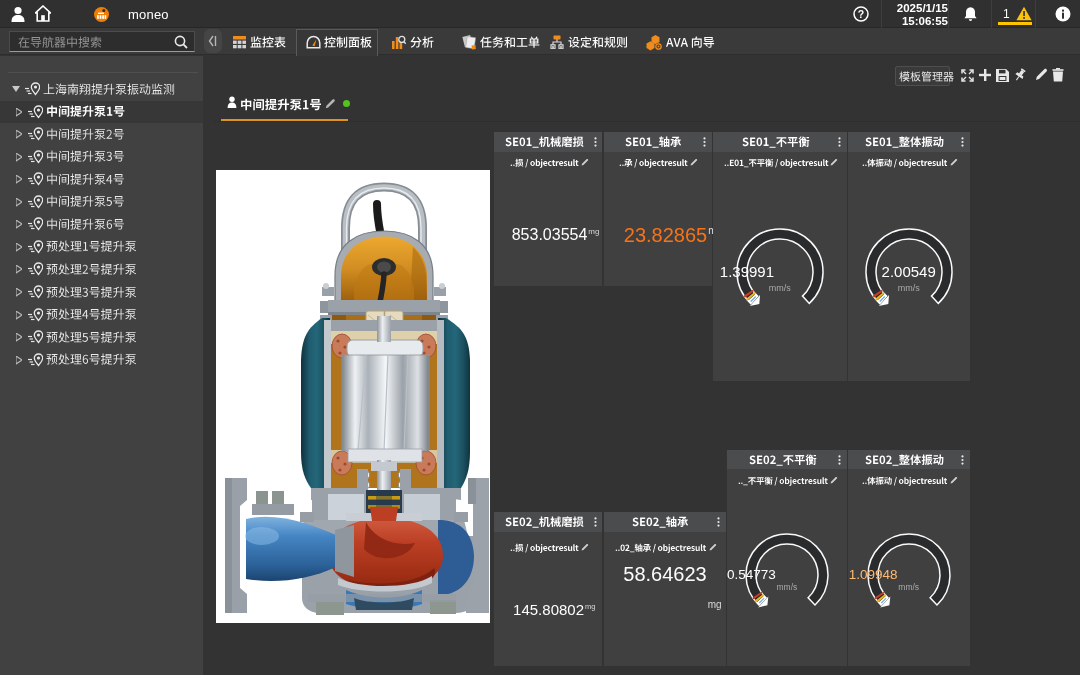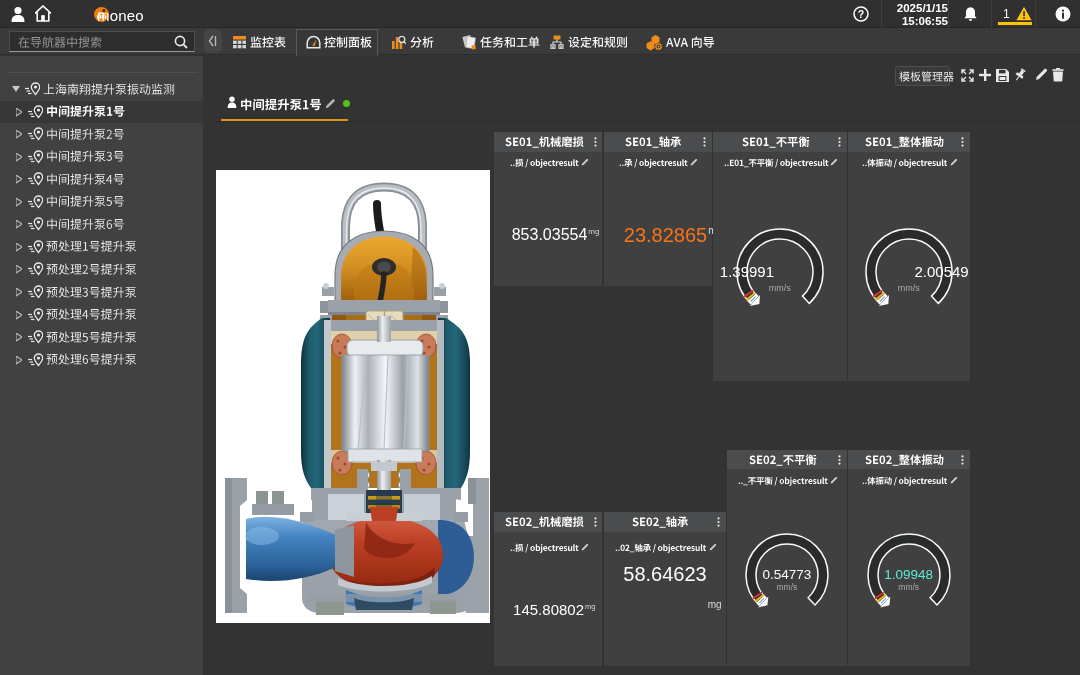--- a/index.html
+++ b/index.html
@@ -18,21 +18,21 @@
   </svg>
 <svg style="position:absolute;left:94px;top:7px;" width="15" height="15" viewBox="0 0 15 15">
     <circle cx="7.5" cy="7.5" r="7.5" fill="#f07d05"></circle>
     <rect x="3" y="8.2" width="1.8" height="3.6" fill="#fff"></rect>
     <rect x="5.6" y="8.2" width="1.8" height="3.6" fill="#fff"></rect>
     <rect x="8.2" y="8.2" width="1.8" height="3.6" fill="#fff"></rect>
     <rect x="10.6" y="8.2" width="1.6" height="3.6" fill="#fff"></rect>
     <rect x="4" y="5.6" width="6" height="1.4" fill="#fff"></rect>
     <circle cx="9.8" cy="3.4" r="1.5" fill="#2f2f2f"></circle>
   </svg>
-<div style="position:absolute;left:97px;top:7px;font-size:15px;color:#fff;letter-spacing:.2px">moneo</div>
+<div style="position:absolute;left:128px;top:7px;font-size:13px;color:#fff;letter-spacing:.2px">moneo</div>
 <svg style="position:absolute;left:853px;top:6px;" width="16" height="16" viewBox="0 0 16 16">
     <circle cx="8" cy="8" r="7" fill="none" stroke="#fff" stroke-width="1.5"></circle>
     <text x="8" y="11.6" font-size="10.5" font-weight="bold" fill="#fff" text-anchor="middle" font-family="Liberation Sans">?</text>
   </svg>
 <div style="position:absolute;left:880px;top:2px;width:68px;height:26px;font-size:11.5px;font-weight:bold;color:#fff;text-align:right;line-height:13px">2025/1/15<br>15:06:55</div>
 <svg style="position:absolute;left:963px;top:6px;" width="15" height="16" viewBox="0 0 15 16">
     <path d="M7.5 1.2 C10.4 1.2 12 3.4 12 6 L12 10 L13.6 12.2 L1.4 12.2 L3 10 L3 6 C3 3.4 4.6 1.2 7.5 1.2 Z" fill="#fff"></path>
     <path d="M5.8 13.2 a1.7 1.7 0 0 0 3.4 0 Z" fill="#fff"></path>
   </svg>
 <div style="position:absolute;left:1003px;top:7px;font-size:12px;color:#fff">1</div>
@@ -646,21 +646,21 @@
     <path d="M0.6 7.4 L1 5.7 L5.5 1.2 C5.9 0.8 6.5 0.8 6.9 1.2 C7.3 1.6 7.3 2.2 6.9 2.6 L2.4 7.1 L0.6 7.4 Z" fill="#cfcfcf"></path>
   </svg>
 <svg style="position:absolute;left:856.7px;top:220px" width="104" height="104" viewBox="856.7 220 104 104">
     <path d="M879.4 303.4 A43.0 43.0 0 1 1 938.0 303.4 L931.2 296.1 A33.0 33.0 0 1 0 886.2 296.1 Z" fill="#2a2b2c" stroke="#fafafa" stroke-width="1.5"></path>
     <path d="M879.5 304.2 A43.5 43.5 0 0 1 876.4 301.1 L884.5 293.7 A32.5 32.5 0 0 0 886.9 296.1 Z" fill="#ffffff"></path>
     <path d="M878.6 306.1 L888.0 303.9 L888.7 295.0 Z" fill="#ffffff"></path>
     <path d="M880.0 302.0 A41.5 41.5 0 0 1 879.0 301.0 L884.1 296.1 A34.5 34.5 0 0 0 884.8 296.9 Z" fill="#6fa8dc"></path>
     <path d="M876.1 300.8 A43.5 43.5 0 0 1 874.5 298.9 L883.2 292.1 A32.5 32.5 0 0 0 884.4 293.5 Z" fill="#e8b61e"></path>
     <path d="M873.7 297.8 A43.5 43.5 0 0 1 872.3 295.8 L881.5 289.8 A32.5 32.5 0 0 0 882.5 291.3 Z" fill="#cd3a28"></path>
   </svg>
-<div style="position:absolute;left:848.7px;top:263.7px;width:120px;text-align:right;font-size:15px;color:#fff;line-height:15px">2.00549</div>
+<div style="position:absolute;left:848.7px;top:263.7px;width:120px;text-align:center;font-size:15px;color:#fff;line-height:15px">2.00549</div>
 <div style="position:absolute;left:868.7px;top:283.4px;width:80px;text-align:center;font-size:9px;color:#a9a9a9">mm/s</div>
 <div style="position:absolute;left:727px;top:449.5px;width:119.5px;height:216px;background:#404041"></div>
 <div style="position:absolute;left:727px;top:449.5px;width:119.5px;height:19.5px;background:#4b4c4e"></div>
 <svg style="position:absolute;left:748.9px;top:451.8px;overflow:visible" width="70" height="15">
     <path transform="translate(0,11.98)" d="M3.5 0.2C5.5 0.2 6.6 -1 6.6 -2.4C6.6 -3.6 5.9 -4.2 4.9 -4.7L3.8 -5.1C3.1 -5.4 2.5 -5.6 2.5 -6.2C2.5 -6.8 3 -7.1 3.7 -7.1C4.4 -7.1 5 -6.8 5.5 -6.4L6.3 -7.4C5.7 -8.1 4.7 -8.5 3.7 -8.5C2 -8.5 0.8 -7.5 0.8 -6.1C0.8 -4.9 1.7 -4.2 2.5 -3.9L3.6 -3.4C4.4 -3.1 4.9 -2.9 4.9 -2.2C4.9 -1.7 4.4 -1.3 3.6 -1.3C2.8 -1.3 2 -1.7 1.4 -2.2L0.5 -1.1C1.3 -0.3 2.4 0.2 3.5 0.2Z M8.1 0H13.3V-1.4H9.8V-3.6H12.7V-5H9.8V-7H13.2V-8.4H8.1Z M17.3 0.2C19 0.2 20.2 -1.3 20.2 -4.2C20.2 -7.1 19 -8.5 17.3 -8.5C15.6 -8.5 14.5 -7.1 14.5 -4.2C14.5 -1.3 15.6 0.2 17.3 0.2ZM17.3 -1.1C16.6 -1.1 16.1 -1.9 16.1 -4.2C16.1 -6.6 16.6 -7.2 17.3 -7.2C18.1 -7.2 18.6 -6.6 18.6 -4.2C18.6 -1.9 18.1 -1.1 17.3 -1.1Z M21.2 0H26.8V-1.4H25C24.6 -1.4 24 -1.4 23.6 -1.3C25.1 -2.8 26.4 -4.4 26.4 -5.9C26.4 -7.5 25.3 -8.5 23.7 -8.5C22.6 -8.5 21.8 -8.1 21.1 -7.2L22 -6.4C22.4 -6.8 22.9 -7.2 23.5 -7.2C24.3 -7.2 24.8 -6.7 24.8 -5.9C24.8 -4.6 23.4 -3 21.2 -1Z M27.5 1.8H33.6V0.8H27.5Z M34.5 -8.8V-7.5H39C38 -5.7 36.2 -4 34.1 -3C34.4 -2.7 34.8 -2.1 35.1 -1.8C36.4 -2.5 37.6 -3.4 38.7 -4.6V1H40.1V-4.9C41.4 -4 42.9 -2.7 43.6 -1.8L44.8 -2.9C43.9 -3.8 42.2 -5.1 41 -5.9L40.1 -5.2V-6.4C40.4 -6.7 40.6 -7.1 40.8 -7.5H44.3V-8.8Z M46.8 -6.8C47.2 -6.1 47.6 -5.1 47.7 -4.5L49 -4.9C48.9 -5.5 48.5 -6.5 48.1 -7.2ZM53.3 -7.2C53.1 -6.5 52.7 -5.5 52.3 -4.8L53.5 -4.5C53.9 -5.1 54.3 -6 54.7 -6.9ZM45.6 -4.1V-2.7H50V1H51.4V-2.7H55.9V-4.1H51.4V-7.6H55.2V-8.9H46.2V-7.6H50V-4.1Z M58.4 -9.6C58.1 -8.9 57.3 -8 56.6 -7.4C56.8 -7.2 57.1 -6.7 57.3 -6.4C58.1 -7.1 59 -8.2 59.7 -9.2ZM64.6 -8.9V-7.7H67V-8.9ZM61.4 -2.9 61.4 -2.5H59.6V-1.4H61.2C60.9 -0.7 60.4 -0.3 59.4 0C59.7 0.3 60 0.7 60.1 1C61.1 0.6 61.7 0.1 62.1 -0.6C62.6 -0.2 63.1 0.3 63.4 0.6L64.2 -0.2C63.9 -0.5 63.4 -1 62.9 -1.4H64.4V-2.5H62.6L62.6 -2.9ZM61.3 -7.7H62.3C62.2 -7.4 62.1 -7.2 62 -7H60.9C61.1 -7.2 61.2 -7.4 61.3 -7.7ZM58.6 -7.2C58.1 -6.1 57.3 -4.9 56.5 -4.2C56.7 -3.9 57.1 -3.3 57.2 -3C57.4 -3.2 57.6 -3.4 57.8 -3.6V1H59V-5.4C59.2 -5.7 59.4 -6 59.5 -6.2C59.6 -6.1 59.8 -6 59.9 -5.9V-3.1H64.2V-7H63.2C63.4 -7.4 63.7 -7.9 63.8 -8.3L63 -8.8L62.9 -8.7H61.7L61.9 -9.3L60.7 -9.5C60.5 -8.7 60.1 -7.7 59.4 -6.9ZM60.9 -4.6H61.6V-4H60.9ZM62.5 -4.6H63.2V-4H62.5ZM60.9 -6H61.6V-5.4H60.9ZM62.5 -6H63.2V-5.4H62.5ZM64.4 -6.1V-4.9H65.3V-0.4C65.3 -0.3 65.3 -0.2 65.2 -0.2C65 -0.2 64.7 -0.2 64.3 -0.2C64.5 0.1 64.6 0.6 64.6 1C65.3 1 65.7 0.9 66.1 0.7C66.4 0.5 66.5 0.2 66.5 -0.4V-4.9H67.3V-6.1Z" fill="#ffffff"></path>
   </svg>
 <svg style="position:absolute;left:838.0px;top:454.5px" width="3" height="10">
     <g fill="#e8e8e8">
       <circle cx="1.5" cy="1.4" r="1.1"></circle>
       <circle cx="1.5" cy="5" r="1.1"></circle>
@@ -674,21 +674,21 @@
     <path d="M0.6 7.4 L1 5.7 L5.5 1.2 C5.9 0.8 6.5 0.8 6.9 1.2 C7.3 1.6 7.3 2.2 6.9 2.6 L2.4 7.1 L0.6 7.4 Z" fill="#cfcfcf"></path>
   </svg>
 <svg style="position:absolute;left:736.9px;top:525px" width="100" height="100" viewBox="736.9 525 100 100">
     <path d="M758.9 605.0 A41.0 41.0 0 1 1 814.9 605.0 L808.0 597.7 A31.0 31.0 0 1 0 765.8 597.7 Z" fill="#2a2b2c" stroke="#fafafa" stroke-width="1.5"></path>
     <path d="M759.0 605.7 A41.5 41.5 0 0 1 756.1 602.8 L764.2 595.4 A30.5 30.5 0 0 0 766.4 597.6 Z" fill="#ffffff"></path>
     <path d="M758.1 607.6 L767.3 605.2 L768.2 596.5 Z" fill="#ffffff"></path>
     <path d="M759.6 603.5 A39.5 39.5 0 0 1 758.7 602.6 L763.7 597.7 A32.5 32.5 0 0 0 764.4 598.5 Z" fill="#6fa8dc"></path>
     <path d="M755.8 602.5 A41.5 41.5 0 0 1 754.3 600.7 L762.9 593.9 A30.5 30.5 0 0 0 764.1 595.2 Z" fill="#e8b61e"></path>
     <path d="M753.5 599.6 A41.5 41.5 0 0 1 752.2 597.7 L761.4 591.7 A30.5 30.5 0 0 0 762.4 593.1 Z" fill="#cd3a28"></path>
   </svg>
-<div style="position:absolute;left:726.9px;top:567.6px;width:120px;text-align:center;font-size:13.5px;color:#fff;line-height:13.5px">0.54773</div>
+<div style="position:absolute;left:726.9px;top:567.6px;width:120px;text-align:left;font-size:13.5px;color:#fff;line-height:13.5px">0.54773</div>
 <div style="position:absolute;left:746.9px;top:582.2px;width:80px;text-align:center;font-size:8.5px;color:#a9a9a9">mm/s</div>
 <div style="position:absolute;left:848px;top:449.5px;width:121.5px;height:216px;background:#404041"></div>
 <div style="position:absolute;left:848px;top:449.5px;width:121.5px;height:19.5px;background:#4b4c4e"></div>
 <svg style="position:absolute;left:865.3px;top:451.8px;overflow:visible" width="81" height="15">
     <path transform="translate(0,11.98)" d="M3.5 0.2C5.5 0.2 6.6 -1 6.6 -2.4C6.6 -3.6 5.9 -4.2 4.9 -4.7L3.8 -5.1C3.1 -5.4 2.5 -5.6 2.5 -6.2C2.5 -6.8 3 -7.1 3.7 -7.1C4.4 -7.1 5 -6.8 5.5 -6.4L6.3 -7.4C5.7 -8.1 4.7 -8.5 3.7 -8.5C2 -8.5 0.8 -7.5 0.8 -6.1C0.8 -4.9 1.7 -4.2 2.5 -3.9L3.6 -3.4C4.4 -3.1 4.9 -2.9 4.9 -2.2C4.9 -1.7 4.4 -1.3 3.6 -1.3C2.8 -1.3 2 -1.7 1.4 -2.2L0.5 -1.1C1.3 -0.3 2.4 0.2 3.5 0.2Z M8.1 0H13.3V-1.4H9.8V-3.6H12.7V-5H9.8V-7H13.2V-8.4H8.1Z M17.3 0.2C19 0.2 20.2 -1.3 20.2 -4.2C20.2 -7.1 19 -8.5 17.3 -8.5C15.6 -8.5 14.5 -7.1 14.5 -4.2C14.5 -1.3 15.6 0.2 17.3 0.2ZM17.3 -1.1C16.6 -1.1 16.1 -1.9 16.1 -4.2C16.1 -6.6 16.6 -7.2 17.3 -7.2C18.1 -7.2 18.6 -6.6 18.6 -4.2C18.6 -1.9 18.1 -1.1 17.3 -1.1Z M21.2 0H26.8V-1.4H25C24.6 -1.4 24 -1.4 23.6 -1.3C25.1 -2.8 26.4 -4.4 26.4 -5.9C26.4 -7.5 25.3 -8.5 23.7 -8.5C22.6 -8.5 21.8 -8.1 21.1 -7.2L22 -6.4C22.4 -6.8 22.9 -7.2 23.5 -7.2C24.3 -7.2 24.8 -6.7 24.8 -5.9C24.8 -4.6 23.4 -3 21.2 -1Z M27.5 1.8H33.6V0.8H27.5Z M35.9 -2.1V-0.4H34.2V0.7H44.6V-0.4H40V-0.9H43V-2H40V-2.5H43.9V-3.6H34.9V-2.5H38.7V-0.4H37.2V-2.1ZM40.8 -9.6C40.5 -8.6 40 -7.7 39.4 -7.1V-7.7H37.6V-8.1H39.5V-9.1H37.6V-9.6H36.4V-9.1H34.3V-8.1H36.4V-7.7H34.6V-5.6H35.9C35.4 -5.1 34.7 -4.7 34.1 -4.5C34.3 -4.3 34.7 -3.9 34.8 -3.6C35.4 -3.9 35.9 -4.3 36.4 -4.7V-3.8H37.6V-5C38 -4.7 38.5 -4.4 38.8 -4.1L39.3 -4.9C39.1 -5.1 38.7 -5.4 38.3 -5.6H39.4V-6.7C39.6 -6.5 39.9 -6.1 40.1 -6C40.2 -6.1 40.4 -6.3 40.6 -6.5C40.7 -6.2 41 -5.8 41.2 -5.5C40.7 -5.1 40.1 -4.8 39.3 -4.6C39.5 -4.4 39.9 -3.9 40 -3.6C40.8 -3.9 41.5 -4.2 42 -4.7C42.6 -4.2 43.2 -3.8 44 -3.6C44.2 -3.9 44.5 -4.4 44.7 -4.6C44 -4.8 43.4 -5.1 42.8 -5.5C43.2 -6 43.6 -6.6 43.8 -7.4H44.5V-8.4H41.7C41.8 -8.7 41.9 -9 42 -9.3ZM35.6 -6.9H36.4V-6.4H35.6ZM37.6 -6.9H38.3V-6.4H37.6ZM37.6 -5.6H37.9L37.6 -5.2ZM42.5 -7.4C42.4 -7 42.2 -6.6 42 -6.3C41.7 -6.6 41.4 -7 41.2 -7.4Z M47.6 -9.6C47 -8 46.1 -6.3 45.2 -5.3C45.4 -5 45.8 -4.2 45.9 -3.9C46.2 -4.2 46.4 -4.5 46.6 -4.8V1H47.9V-7C48.3 -7.7 48.6 -8.4 48.8 -9.2ZM48.6 -7.6V-6.3H50.8C50.2 -4.5 49.1 -2.7 48 -1.7C48.3 -1.4 48.7 -1 48.9 -0.7C49.3 -1 49.6 -1.4 49.9 -1.9V-0.9H51.4V0.9H52.8V-0.9H54.3V-1.9C54.6 -1.4 54.9 -1 55.2 -0.7C55.4 -1 55.9 -1.5 56.2 -1.7C55.1 -2.8 54.1 -4.5 53.4 -6.3H55.9V-7.6H52.8V-9.5H51.4V-7.6ZM51.4 -2.1H50.1C50.6 -2.9 51.1 -3.9 51.4 -5ZM52.8 -2.1V-5.1C53.1 -4 53.6 -3 54.1 -2.1Z M62.5 -7.3V-6.1H66.7V-7.3ZM62.7 1C62.9 0.8 63.2 0.6 65 -0.1C65 -0.4 64.9 -0.9 64.9 -1.2L63.7 -0.8V-4.3H64.1C64.5 -2.2 65.2 -0.3 66.5 0.8C66.7 0.4 67.1 -0 67.4 -0.3C66.7 -0.7 66.3 -1.4 65.9 -2.1C66.3 -2.4 66.8 -2.8 67.3 -3.2L66.4 -4C66.1 -3.7 65.8 -3.4 65.5 -3.1C65.3 -3.5 65.2 -3.9 65.1 -4.3H67.2V-5.4H62V-8H67.1V-9.2H60.7V-4.3C60.7 -2.8 60.7 -0.9 59.9 0.4C60.2 0.5 60.8 0.9 61.1 1.1C61.9 -0.3 62 -2.6 62 -4.3H62.5V-1C62.5 -0.5 62.2 -0.1 62 0.1C62.2 0.3 62.5 0.8 62.7 1ZM58 -9.6V-7.5H56.8V-6.2H58V-4.1L56.6 -3.8L56.9 -2.5L58 -2.8V-0.5C58 -0.4 57.9 -0.3 57.8 -0.3C57.7 -0.3 57.3 -0.3 57 -0.3C57.2 0 57.3 0.6 57.4 0.9C58 0.9 58.5 0.9 58.9 0.7C59.2 0.5 59.3 0.1 59.3 -0.5V-3.2L60.4 -3.5L60.3 -4.7L59.3 -4.5V-6.2H60.3V-7.5H59.3V-9.6Z M68.6 -8.7V-7.5H73V-8.7ZM68.7 -0.2 68.7 -0.2V-0.2C69 -0.4 69.5 -0.6 72.3 -1.3L72.4 -0.8L73.5 -1.1C73.3 -0.7 73 -0.4 72.6 -0C73 0.2 73.4 0.7 73.7 1C75.3 -0.6 75.7 -3 75.9 -5.8H77.1C77 -2.3 76.8 -0.9 76.6 -0.6C76.5 -0.5 76.4 -0.4 76.2 -0.4C75.9 -0.4 75.5 -0.4 74.9 -0.5C75.1 -0.1 75.3 0.5 75.3 0.9C75.9 0.9 76.5 0.9 76.8 0.8C77.2 0.7 77.5 0.6 77.8 0.2C78.2 -0.3 78.3 -1.9 78.4 -6.5C78.4 -6.7 78.4 -7.1 78.4 -7.1H75.9L76 -9.4H74.6L74.6 -7.1H73.3V-5.8H74.6C74.5 -4 74.2 -2.5 73.6 -1.3C73.4 -2 72.9 -3.2 72.5 -4.1L71.4 -3.9C71.6 -3.4 71.8 -2.9 71.9 -2.5L70 -2C70.4 -2.9 70.7 -3.9 71 -4.9H73.2V-6.1H68.2V-4.9H69.6C69.3 -3.7 68.9 -2.5 68.8 -2.2C68.6 -1.8 68.5 -1.5 68.2 -1.4C68.4 -1.1 68.6 -0.5 68.7 -0.2Z" fill="#ffffff"></path>
   </svg>
 <svg style="position:absolute;left:961.0px;top:454.5px" width="3" height="10">
     <g fill="#e8e8e8">
       <circle cx="1.5" cy="1.4" r="1.1"></circle>
       <circle cx="1.5" cy="5" r="1.1"></circle>
@@ -702,21 +702,21 @@
     <path d="M0.6 7.4 L1 5.7 L5.5 1.2 C5.9 0.8 6.5 0.8 6.9 1.2 C7.3 1.6 7.3 2.2 6.9 2.6 L2.4 7.1 L0.6 7.4 Z" fill="#cfcfcf"></path>
   </svg>
 <svg style="position:absolute;left:858.7px;top:525px" width="100" height="100" viewBox="858.7 525 100 100">
     <path d="M880.7 605.0 A41.0 41.0 0 1 1 936.7 605.0 L929.8 597.7 A31.0 31.0 0 1 0 887.6 597.7 Z" fill="#2a2b2c" stroke="#fafafa" stroke-width="1.5"></path>
     <path d="M880.8 605.7 A41.5 41.5 0 0 1 877.9 602.8 L886.0 595.4 A30.5 30.5 0 0 0 888.2 597.6 Z" fill="#ffffff"></path>
     <path d="M879.9 607.6 L889.1 605.2 L890.0 596.5 Z" fill="#ffffff"></path>
     <path d="M881.4 603.5 A39.5 39.5 0 0 1 880.5 602.6 L885.5 597.7 A32.5 32.5 0 0 0 886.2 598.5 Z" fill="#6fa8dc"></path>
     <path d="M877.6 602.5 A41.5 41.5 0 0 1 876.1 600.7 L884.7 593.9 A30.5 30.5 0 0 0 885.9 595.2 Z" fill="#e8b61e"></path>
     <path d="M875.3 599.6 A41.5 41.5 0 0 1 874.0 597.7 L883.2 591.7 A30.5 30.5 0 0 0 884.2 593.1 Z" fill="#cd3a28"></path>
   </svg>
-<div style="position:absolute;left:848.7px;top:567.6px;width:120px;text-align:center;font-size:13.5px;color:#5eead4;line-height:13.5px">1.09948</div>
+<div style="position:absolute;left:848.7px;top:567.6px;width:120px;font-size:13.5px;color:#fdba74;line-height:13.5px">1.09948</div>
 <div style="position:absolute;left:868.7px;top:582.2px;width:80px;text-align:center;font-size:8.5px;color:#a9a9a9">mm/s</div>
 <div style="position:absolute;left:494px;top:512px;width:108px;height:153.5px;background:#404041"></div>
 <div style="position:absolute;left:494px;top:512px;width:108px;height:19.5px;background:#4b4c4e"></div>
 <svg style="position:absolute;left:504.5px;top:514.3px;overflow:visible" width="81" height="15">
     <path transform="translate(0,11.98)" d="M3.5 0.2C5.5 0.2 6.6 -1 6.6 -2.4C6.6 -3.6 5.9 -4.2 4.9 -4.7L3.8 -5.1C3.1 -5.4 2.5 -5.6 2.5 -6.2C2.5 -6.8 3 -7.1 3.7 -7.1C4.4 -7.1 5 -6.8 5.5 -6.4L6.3 -7.4C5.7 -8.1 4.7 -8.5 3.7 -8.5C2 -8.5 0.8 -7.5 0.8 -6.1C0.8 -4.9 1.7 -4.2 2.5 -3.9L3.6 -3.4C4.4 -3.1 4.9 -2.9 4.9 -2.2C4.9 -1.7 4.4 -1.3 3.6 -1.3C2.8 -1.3 2 -1.7 1.4 -2.2L0.5 -1.1C1.3 -0.3 2.4 0.2 3.5 0.2Z M8.1 0H13.3V-1.4H9.8V-3.6H12.7V-5H9.8V-7H13.2V-8.4H8.1Z M17.3 0.2C19 0.2 20.2 -1.3 20.2 -4.2C20.2 -7.1 19 -8.5 17.3 -8.5C15.6 -8.5 14.5 -7.1 14.5 -4.2C14.5 -1.3 15.6 0.2 17.3 0.2ZM17.3 -1.1C16.6 -1.1 16.1 -1.9 16.1 -4.2C16.1 -6.6 16.6 -7.2 17.3 -7.2C18.1 -7.2 18.6 -6.6 18.6 -4.2C18.6 -1.9 18.1 -1.1 17.3 -1.1Z M21.2 0H26.8V-1.4H25C24.6 -1.4 24 -1.4 23.6 -1.3C25.1 -2.8 26.4 -4.4 26.4 -5.9C26.4 -7.5 25.3 -8.5 23.7 -8.5C22.6 -8.5 21.8 -8.1 21.1 -7.2L22 -6.4C22.4 -6.8 22.9 -7.2 23.5 -7.2C24.3 -7.2 24.8 -6.7 24.8 -5.9C24.8 -4.6 23.4 -3 21.2 -1Z M27.5 1.8H33.6V0.8H27.5Z M39.3 -8.9V-5.3C39.3 -3.6 39.1 -1.4 37.6 0.1C37.9 0.3 38.5 0.7 38.7 1C40.3 -0.6 40.6 -3.4 40.6 -5.3V-7.7H42V-0.9C42 0.1 42.1 0.4 42.3 0.6C42.5 0.8 42.8 0.9 43.1 0.9C43.3 0.9 43.5 0.9 43.7 0.9C44 0.9 44.2 0.8 44.4 0.7C44.6 0.5 44.7 0.3 44.8 -0C44.8 -0.3 44.9 -1.1 44.9 -1.8C44.6 -1.9 44.2 -2.1 43.9 -2.3C43.9 -1.6 43.9 -1.1 43.9 -0.8C43.9 -0.6 43.9 -0.5 43.8 -0.4C43.8 -0.4 43.7 -0.4 43.7 -0.4C43.6 -0.4 43.5 -0.4 43.5 -0.4C43.4 -0.4 43.4 -0.4 43.4 -0.4C43.3 -0.5 43.3 -0.6 43.3 -0.9V-8.9ZM35.9 -9.6V-7.3H34.3V-6H35.8C35.4 -4.6 34.7 -3.1 34 -2.2C34.2 -1.9 34.5 -1.3 34.6 -0.9C35.1 -1.6 35.6 -2.5 35.9 -3.5V1H37.2V-3.7C37.5 -3.2 37.9 -2.7 38.1 -2.3L38.8 -3.4C38.6 -3.7 37.6 -4.9 37.2 -5.3V-6H38.7V-7.3H37.2V-9.6Z M54 -8.9C54.3 -8.5 54.7 -7.9 54.8 -7.6L55.8 -8.1C55.6 -8.5 55.2 -9 54.9 -9.4ZM54.8 -5.7C54.6 -4.8 54.4 -4 54.1 -3.2C54 -4.1 53.9 -5.2 53.9 -6.4H55.8V-7.6H53.8C53.8 -8.2 53.8 -8.9 53.9 -9.6H52.6L52.6 -7.6H49.3V-6.4H52.7C52.7 -4.5 52.9 -2.8 53.1 -1.5C52.9 -1.1 52.5 -0.8 52.2 -0.5V-3H52.7V-4.2H52.2V-6H51.2V-4.2H50.7V-6H49.7V-4.2H49.1V-3H49.6C49.6 -1.9 49.3 -0.8 48.6 0.1C48.9 0.2 49.3 0.5 49.4 0.7C50.3 -0.3 50.6 -1.7 50.7 -3H51.2V-0.3H52.1C51.8 -0.2 51.6 0 51.4 0.2C51.6 0.3 52.1 0.7 52.3 0.9C52.7 0.6 53.1 0.2 53.5 -0.2C53.8 0.5 54.2 0.9 54.7 0.9C55.5 0.9 55.8 0.5 56 -1.1C55.7 -1.3 55.3 -1.5 55.1 -1.8C55.1 -0.8 55 -0.3 54.8 -0.3C54.7 -0.3 54.5 -0.7 54.4 -1.3C55.1 -2.5 55.6 -3.9 55.9 -5.5ZM46.8 -9.6V-7.4H45.6V-6.1H46.8V-5.9C46.5 -4.6 45.9 -3.1 45.3 -2.2C45.5 -1.9 45.8 -1.3 45.9 -0.9C46.2 -1.4 46.5 -2.1 46.8 -2.9V1H48.1V-4.4C48.3 -4 48.5 -3.7 48.6 -3.4L49.1 -4.2L49.3 -4.4C49.1 -4.6 48.4 -5.6 48.1 -5.9V-6.1H49V-7.4H48.1V-9.6Z M59 -3.8V-2.7H61C60.4 -2 59.4 -1.4 58.4 -1C58.6 -0.8 59 -0.3 59.1 -0C59.6 -0.2 60 -0.5 60.4 -0.7V1H61.7V0.7H65.2V1H66.6V-2H62C62.2 -2.2 62.4 -2.5 62.6 -2.7H67.2V-3.8ZM64.5 -7.4V-6.9H63.2V-6H64.1C63.7 -5.5 63.2 -5.1 62.6 -4.9C62.9 -4.7 63.2 -4.4 63.3 -4.1C63.7 -4.4 64.1 -4.7 64.5 -5.1V-4H65.5V-5.1C65.9 -4.7 66.3 -4.4 66.6 -4.2C66.8 -4.4 67.1 -4.8 67.3 -5C66.9 -5.2 66.3 -5.6 65.9 -6H67.1V-6.9H65.5V-7.4ZM60.5 -7.3V-6.9H59.1V-6H60.2C59.8 -5.5 59.3 -5.1 58.7 -4.9C59 -4.7 59.3 -4.4 59.4 -4.1C59.8 -4.3 60.2 -4.7 60.5 -5V-4H61.6V-5.1C61.9 -4.9 62.2 -4.6 62.3 -4.5L63 -5.3C62.8 -5.4 62.2 -5.7 61.8 -6H62.8V-6.9H61.6V-7.3ZM61.7 -0.3V-1.1H65.2V-0.3ZM61.8 -9.4 61.9 -8.7H57.4V-5.2C57.4 -3.5 57.4 -1.3 56.5 0.3C56.8 0.4 57.4 0.8 57.6 1C58.6 -0.7 58.7 -3.3 58.7 -5.2V-7.5H67.1V-8.7H63.5C63.4 -9 63.3 -9.3 63.1 -9.6Z M73.8 -8.2H76.2V-7.2H73.8ZM72.5 -9.2V-6.2H77.6V-9.2ZM74.4 -3.9V-2.7C74.4 -1.9 74.1 -0.9 71 -0.2C71.3 0.1 71.7 0.6 71.9 1C75.1 0 75.7 -1.4 75.7 -2.7V-3.9ZM75.4 -0.7C76.2 -0.1 77.3 0.6 77.9 1.1L78.7 0.1C78.2 -0.4 77 -1.1 76.2 -1.5ZM72.1 -5.6V-1.4H73.4V-4.5H76.6V-1.5H77.9V-5.6ZM69.3 -9.6V-7.5H68V-6.2H69.3V-4L67.9 -3.6L68.1 -2.3L69.3 -2.6V-0.6C69.3 -0.5 69.2 -0.4 69.1 -0.4C68.9 -0.4 68.5 -0.4 68.1 -0.4C68.3 -0 68.4 0.6 68.5 0.9C69.2 0.9 69.8 0.9 70.1 0.7C70.5 0.4 70.6 0.1 70.6 -0.6V-3L71.9 -3.4L71.7 -4.6L70.6 -4.3V-6.2H71.8V-7.5H70.6V-9.6Z" fill="#ffffff"></path>
   </svg>
 <svg style="position:absolute;left:593.5px;top:517px" width="3" height="10">
     <g fill="#e8e8e8">
       <circle cx="1.5" cy="1.4" r="1.1"></circle>
       <circle cx="1.5" cy="5" r="1.1"></circle>

